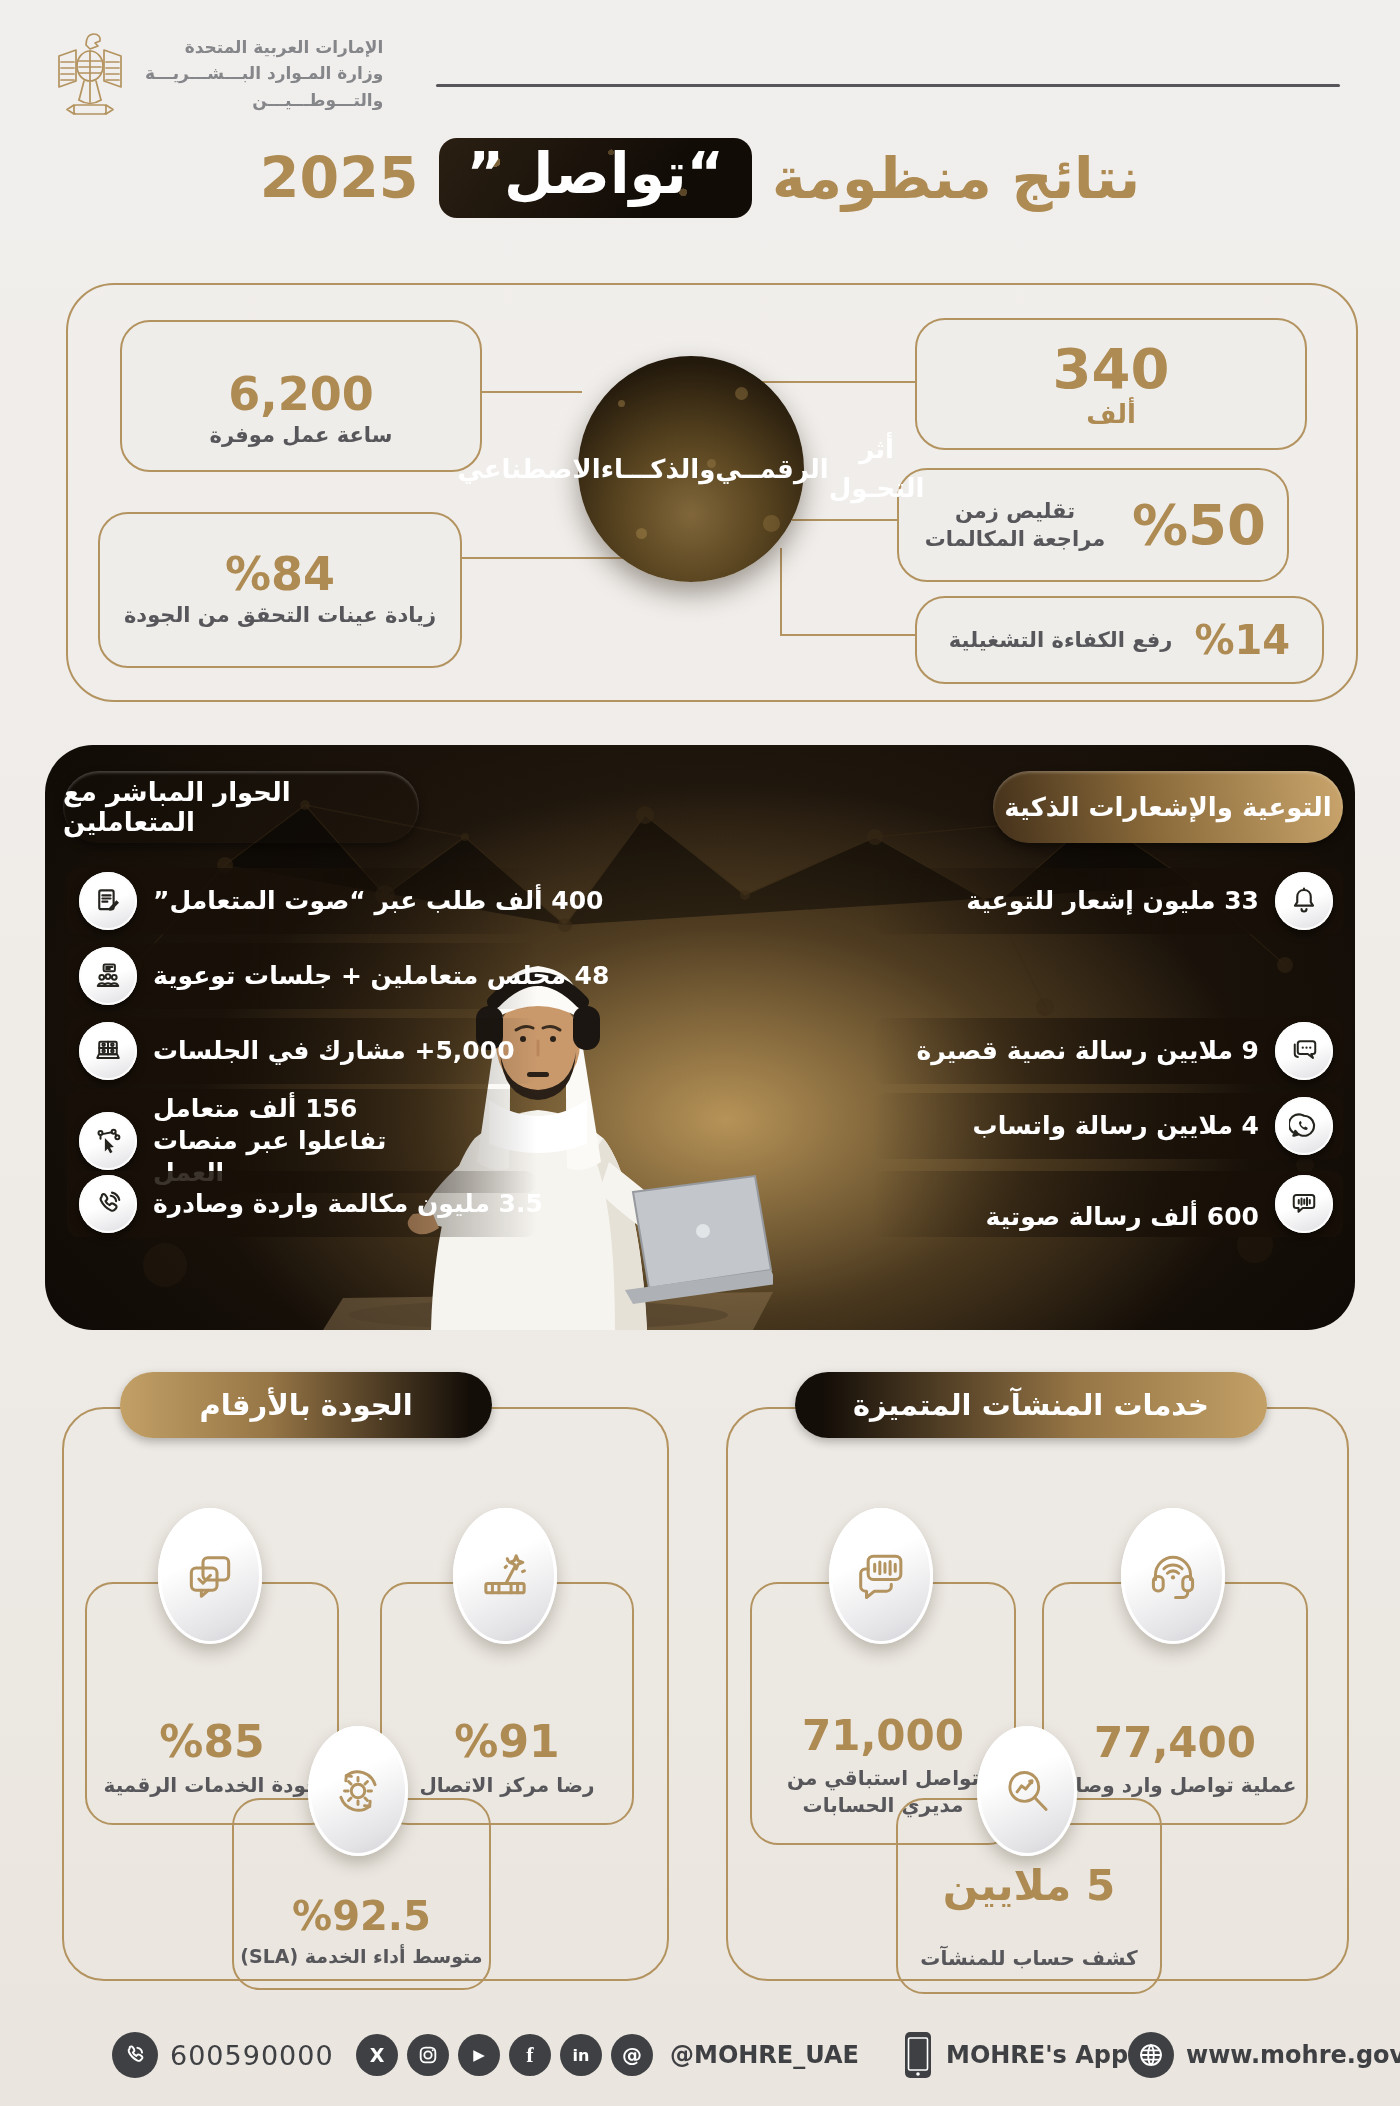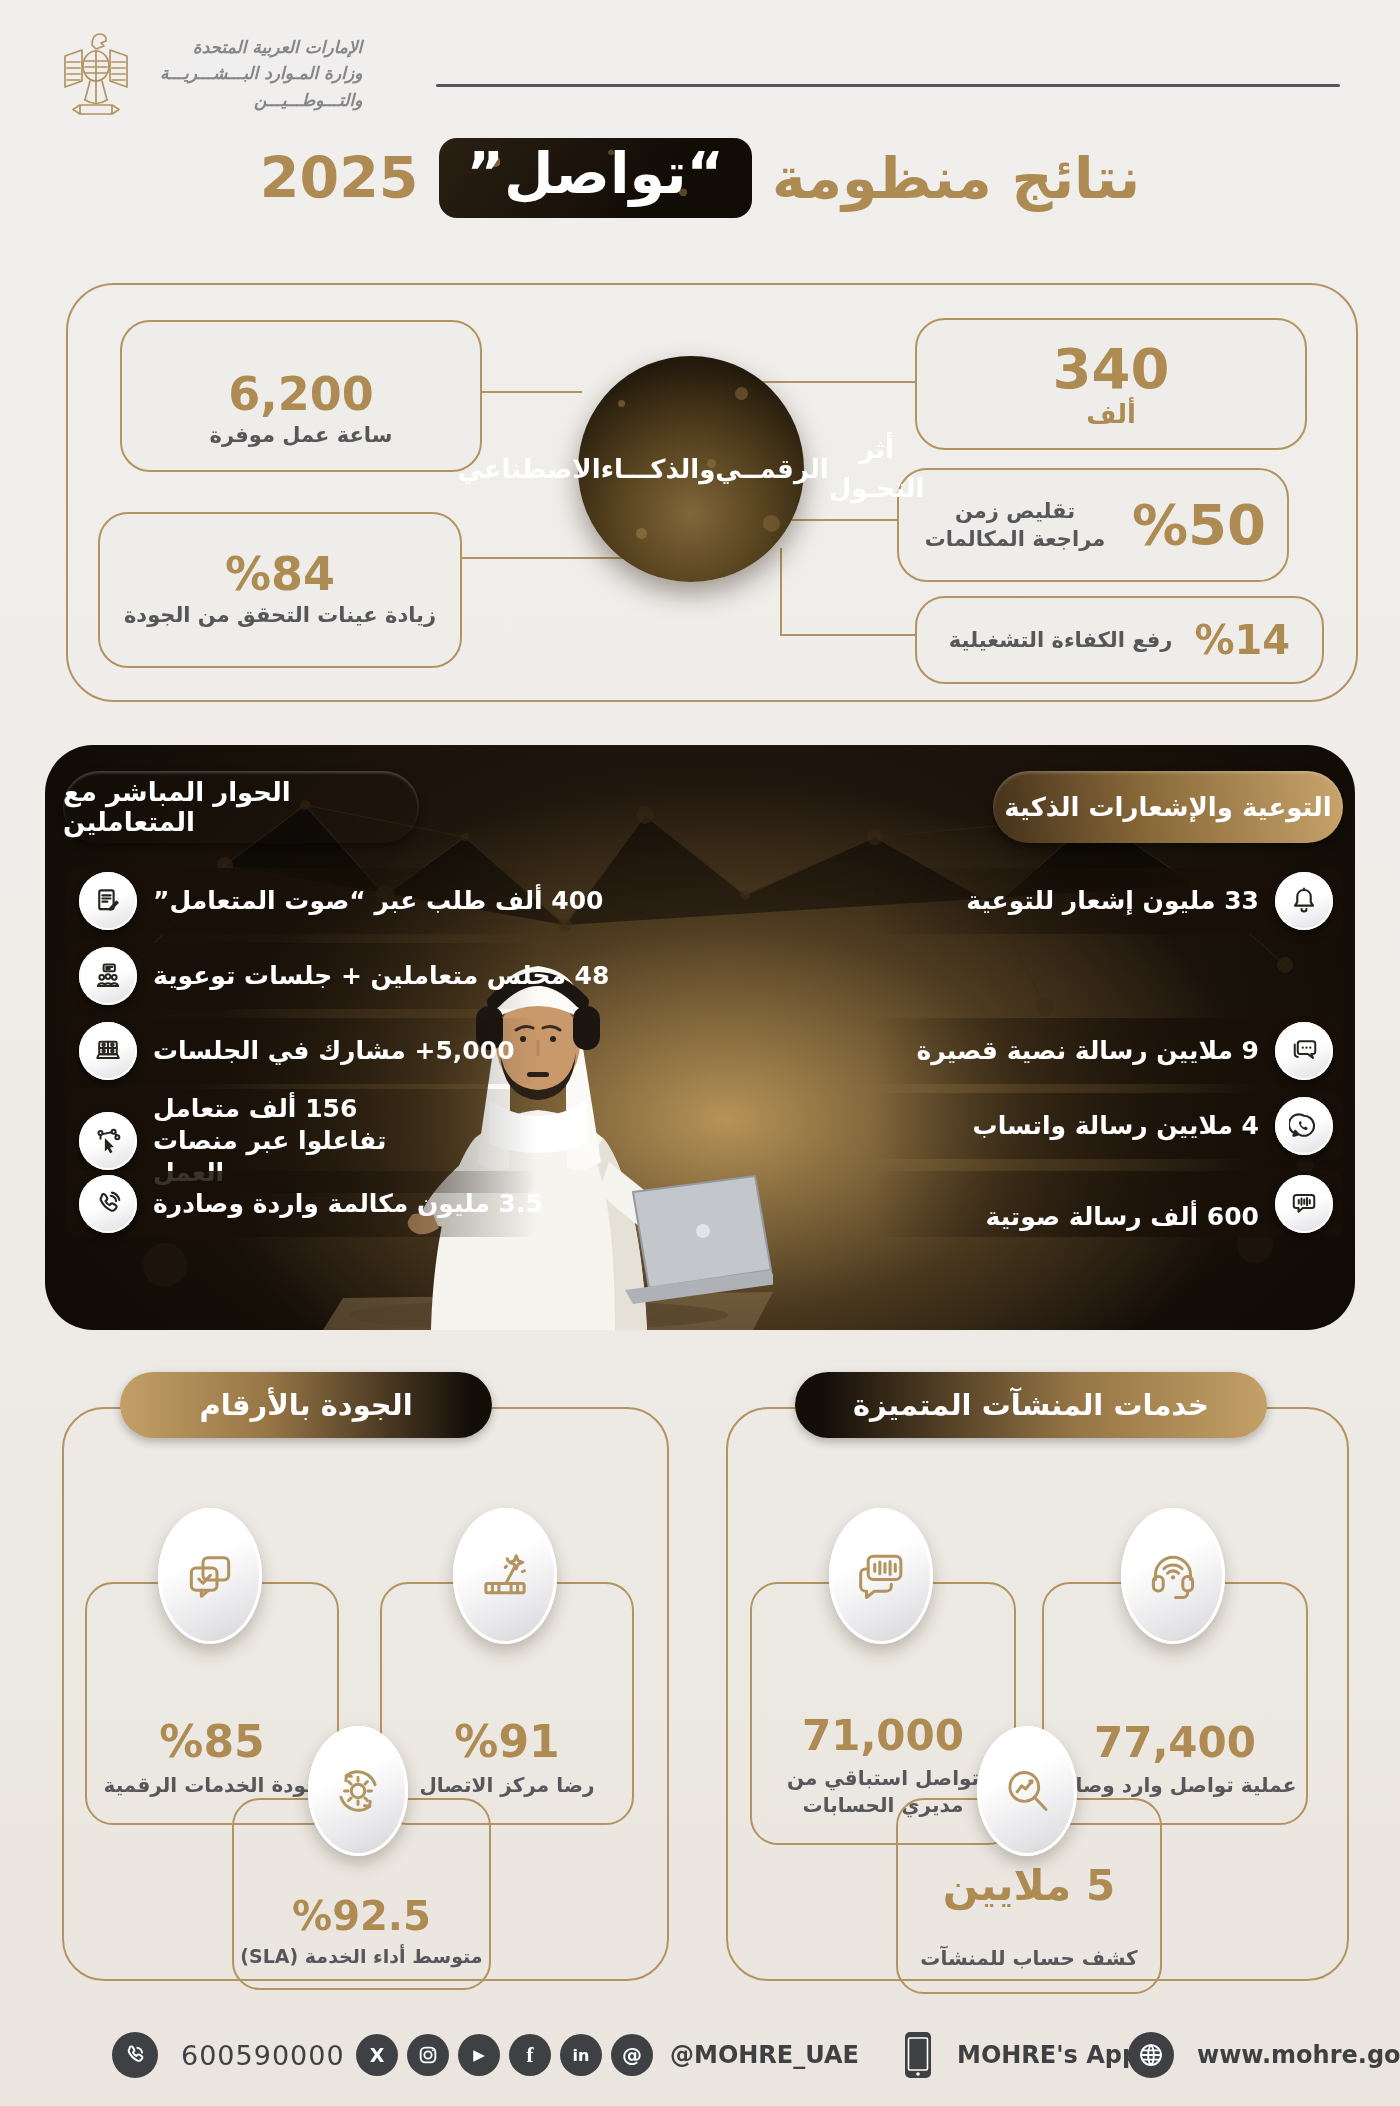--- a/index.html
+++ b/index.html
@@ -1,20 +1,20 @@
 <!DOCTYPE html>
 <html lang="ar"><head>
 <meta charset="utf-8">
 <style>
   html,body{margin:0;padding:0;background:#efedea;}
   .page{position:relative;width:1400px;height:2106px;overflow:hidden;
         background:linear-gradient(180deg,#f1efed 0%,#efecE8 50%,#eae5de 100%);
         font-family:"DejaVu Sans",sans-serif;}
   
-  .brand{position:absolute;left:56px;top:28px;display:flex;gap:24px;align-items:center;font-style:italic;}
+  .brand{position:absolute;left:50px;top:28px;display:flex;gap:15px;align-items:center;}
   .brand-text{display:flex;flex-direction:column;gap:7px;direction:rtl;text-align:right;
               color:#85868a;font-size:17px;font-weight:bold;line-height:1.15;}
   .brand-rule{position:absolute;left:436px;top:84px;width:904px;height:3px;background:#55555a;border-radius:2px;}
   
   .title{position:absolute;left:0;right:0;top:138px;display:flex;direction:rtl;justify-content:center;
          align-items:center;gap:20px;font-weight:bold;font-size:57px;color:#ae8b53;}
   .title-box{color:#fff;border-radius:18px;padding:2px 28px 12px;
       background:
         radial-gradient(circle 5px at 18% 30%, rgba(196,156,88,.55) 97%, transparent),
         radial-gradient(circle 4px at 78% 68%, rgba(196,156,88,.4) 97%, transparent),
@@ -74,21 +74,21 @@
   .ppill.e{left:795px;width:472px;background:linear-gradient(270deg,#c2a066 0%,#977646 40%,#140e08 94%);}
   .pcard{position:absolute;border:2px solid #b3935f;border-radius:28px;display:flex;flex-direction:column;
          align-items:center;justify-content:flex-end;padding-bottom:24px;gap:8px;}
   .pcard .num{font-size:44px;}
   .pcard .lbl{font-size:20px;}
   .pic{position:absolute;width:104px;height:136px;border-radius:50%;z-index:3;
        background:linear-gradient(155deg,#ffffff 38%,#e3e3e6 80%,#cfcfd4);
        box-shadow:0 8px 16px rgba(70,60,40,.28), inset 0 0 0 3px #fff;
        display:flex;align-items:center;justify-content:center;color:#b3935f;}
   
-  .fitem{position:absolute;top:2028px;height:54px;display:flex;align-items:center;gap:23px;
+  .fitem{position:absolute;top:2028px;height:54px;display:flex;align-items:center;gap:12px;
          color:#3f4043;font-weight:bold;font-size:24px;}
   .fcirc{width:46px;height:46px;border-radius:50%;background:#3f4043;display:flex;align-items:center;
          justify-content:center;color:#fff;flex:0 0 auto;}
   .scirc{width:42px;height:42px;border-radius:50%;background:#3f4043;display:flex;align-items:center;
          justify-content:center;color:#fff;font-size:19px;font-weight:bold;flex:0 0 auto;}
   .phone-num{font-size:27px;font-weight:normal;letter-spacing:1px;color:#3f4043;}
   svg{display:block;}
 </style>
 </head>
 <body>

